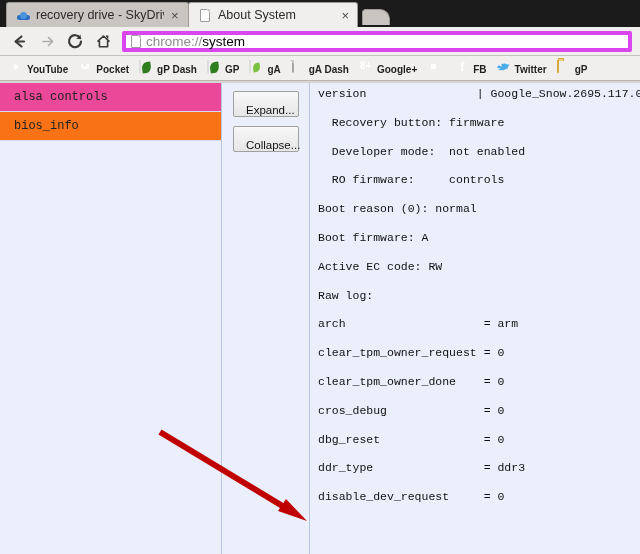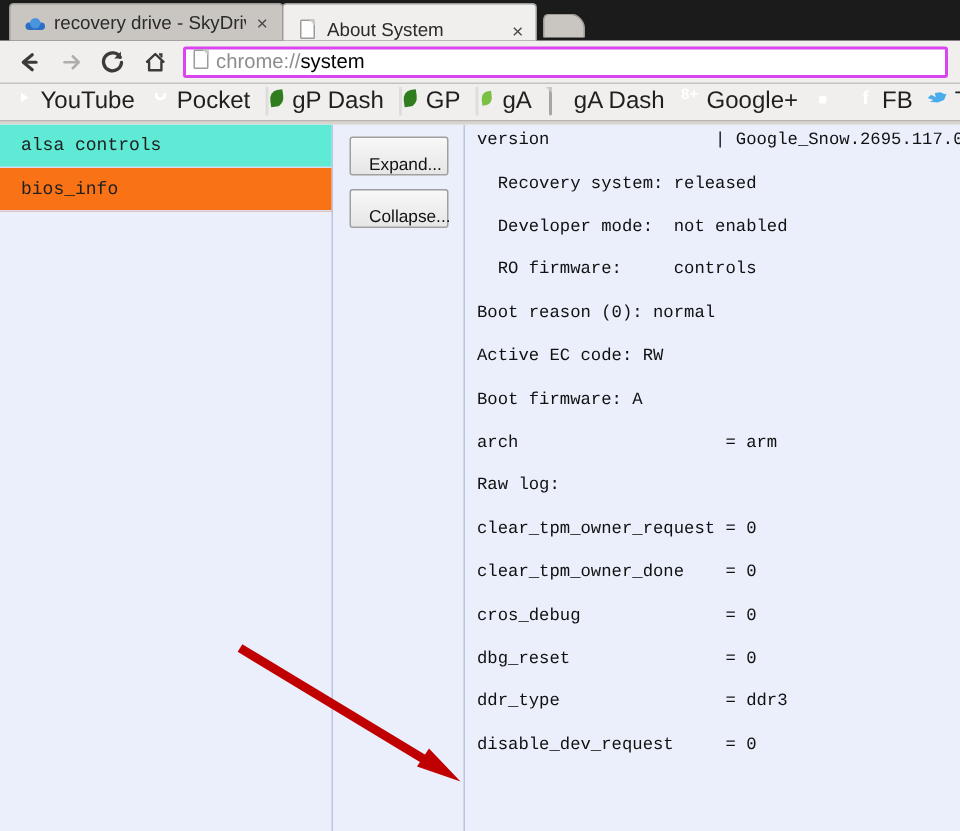--- a/index.html
+++ b/index.html
@@ -24,21 +24,20 @@
   }
   .tab.inactive {
     background:#c9c5c1;
     border:1px solid #9d9a97; border-bottom:none;
     margin-right:-1px;
   }
   .tab.active {
     background:#f1efed;
     border:1px solid #9d9a97; border-bottom:none;
     z-index:4;
-    align-items:flex-end;
   }
   .tab-title {
     white-space:nowrap; overflow:hidden; text-overflow:clip;
     flex:1; font-size:12.5px;
   }
   .tab.inactive .tab-title { max-width:128px; }
   .tab-close {
     font-size:13px; color:#4a4a4a; line-height:1;
     padding:0 2px; cursor:pointer; font-family:"Liberation Sans", sans-serif;
   }
@@ -81,39 +80,39 @@
     display:flex; align-items:center; padding:0 6px; gap:2px;
   }
   .navbtn {
     width:26px; height:24px; display:flex; align-items:center; justify-content:center;
     font-size:17px; color:#3a3a3a; cursor:pointer; line-height:1;
   }
   .navbtn.disabled { color:#b0aeac; }
   .navbtn svg { display:block; }
   .omnibox {
     flex:1; height:21px; margin-left:4px; margin-right:2px;
-    background:#fff; border:2px solid #d946ef; border-radius:2px;
-    display:flex; align-items:flex-start; padding:0 5px; gap:5px;
+    background:#fff; border:4px solid #d946ef; border-radius:2px;
+    display:flex; align-items:center; padding:0 5px; gap:5px;
   }
   .omni-icon { width:10px; height:13px; position:relative; flex:0 0 10px; }
   .omni-icon .docicon { left:0; top:0; }
   .omni-text { font-size:13.5px; color:#000; white-space:nowrap; }
   .omni-text .scheme { color:#8d8d8d; }
 
   
   .bookbar {
     height:25px; background:#f1efed;
     border-bottom:1px solid #b9b5b1;
     display:flex; align-items:center; padding:0 4px; gap:0px;
     overflow:hidden;
   }
   .bm {
-    display:flex; align-items:flex-start; gap:4px;
-    padding:2px 5px; font-size:16px; color:#1f1f1f;
-    white-space:nowrap; cursor:pointer; border-radius:2px;
+    display:flex; align-items:flex-end; gap:4px;
+    padding:2px 5px; font-size:10px; color:#1f1f1f;
+    white-space:nowrap; cursor:pointer; border-radius:2px;font-weight:bold;
   }
   .bmico { width:14px; height:14px; flex:0 0 14px; position:relative; }
 
   .ico-youtube {
     width:14px; height:11px; margin-top:2px; background:#cf2020; border-radius:2px;
     position:relative;
   }
   .ico-youtube::after {
     content:""; position:absolute; left:5px; top:2.5px;
     border-left:5px solid #fff; border-top:3px solid transparent; border-bottom:3px solid transparent;
@@ -201,21 +200,21 @@
   .col-right {
     position:absolute; left:311px; top:0; width:329px; height:420px;
   }
 
   .key-row {
     height:29px; display:flex; align-items:center;
     padding-left:14px;
     font-family:"Liberation Mono", monospace; font-size:12px; color:#202020;
     border-bottom:1px solid #d5dcef;
   }
-  .key-row.white { background:#5eead4; }
+  .key-row.white { background:#ec4899; }
   .key-row.tint  { background:#f97316; }
 
   .btnwrap { padding:8px 0 0 10px; display:flex; flex-direction:column; gap:9px; }
   .uibtn {
     width:66px; height:21px;
     background:linear-gradient(#f8f8f8,#e6e6e6);
     border:1px solid #a0a0a0; border-radius:2px;
     font-family:"Liberation Sans", sans-serif; font-size:11.5px; color:#111;
     cursor:pointer; padding:12px;
   }
@@ -351,28 +350,28 @@
 
     <div class="col-mid">
       <div class="btnwrap">
         <button class="uibtn">Expand...</button>
         <button class="uibtn">Collapse...</button>
       </div>
     </div>
 
     <div class="col-right">
       <pre class="content-pre" id="content-pre"><span class="c-line">version                | Google_Snow.2695.117.0</span>
-<span class="c-line">  Recovery system: released</span>
+<span class="c-line">  Recovery button: firmware</span>
 <span class="c-line">  Developer mode:  not enabled</span>
 <span class="c-line">  RO firmware:     controls</span>
 <span class="c-line">Boot reason (0): normal</span>
+<span class="c-line">Boot firmware: A</span>
 <span class="c-line">Active EC code: RW</span>
-<span class="c-line">Boot firmware: A</span>
+<span class="c-line">Raw log:</span>
 <span class="c-line">arch                    = arm</span>
-<span class="c-line">Raw log:</span>
 <span class="c-line">clear_tpm_owner_request = 0</span>
 <span class="c-line">clear_tpm_owner_done    = 0</span>
 <span class="c-line">cros_debug              = 0</span>
 <span class="c-line">dbg_reset               = 0</span>
 <span class="c-line">ddr_type                = ddr3</span>
 <span class="c-line">disable_dev_request     = 0</span>
 
 
 
 

